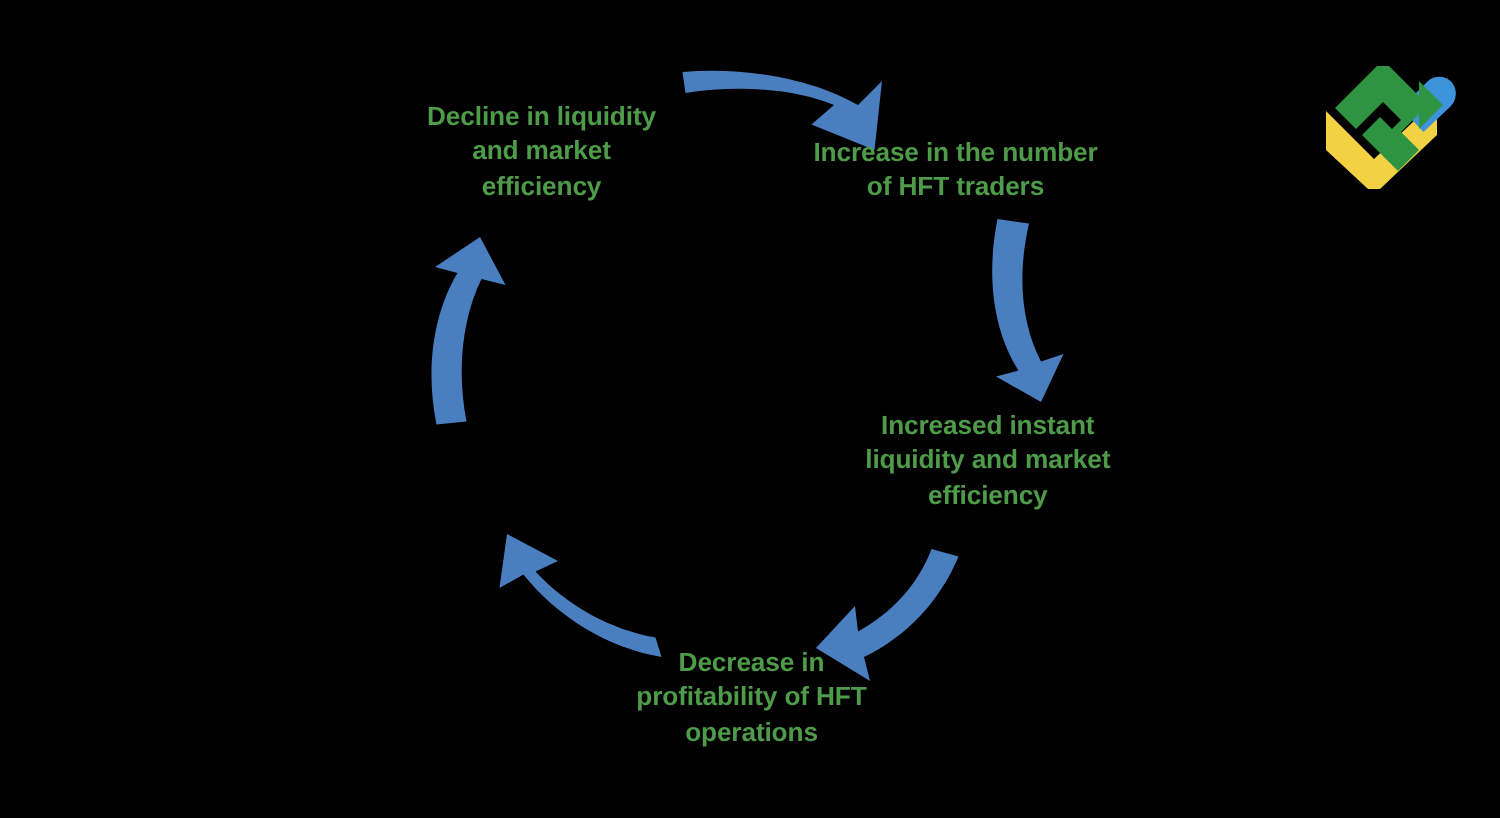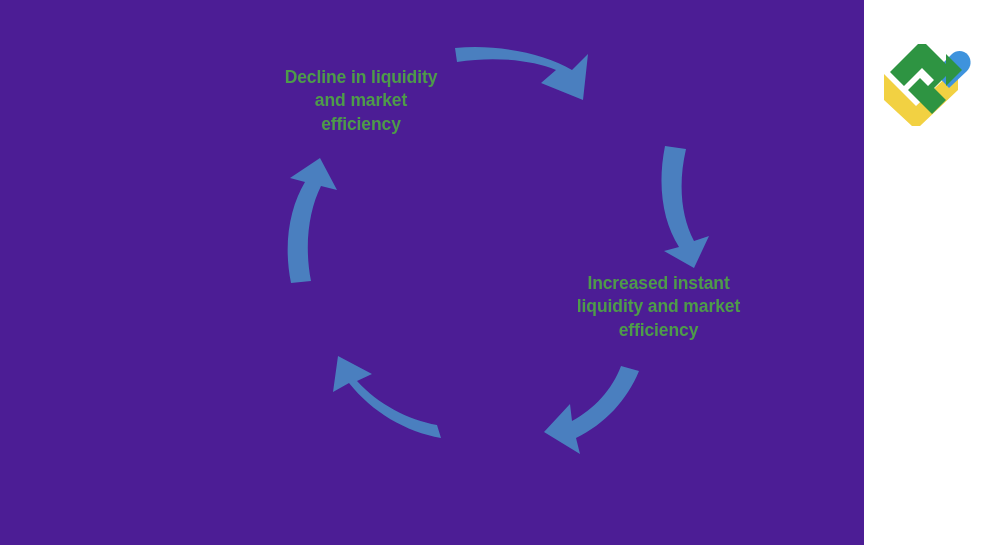--- a/index.html
+++ b/index.html
@@ -8,23 +8,23 @@
     background: #ffffff;
   }
   body {
     width: 1000px;
     height: 545px;
     font-family: "Liberation Sans", sans-serif;
     overflow: hidden;
   }
   #canvas {
     position: relative;
-    width: 864px;
+    width: 1000px;
     height: 545px;
-    background: #4c1d95;
+    background: #000000;
   }
   .cycle-svg {
     position: absolute;
     left: 0;
     top: 0;
     width: 1000px;
     height: 545px;
   }
   .node-label {
     position: absolute;
@@ -112,25 +112,30 @@
                L 321,186
                C 309,210 304,245 311,281
                Z" fill="#4a7fbf"></path>
     </g>
   </svg>
 
   <div class="node-label" id="node-0">Decline in liquidity
 and market
 efficiency</div>
 
+  <div class="node-label" id="node-1">Increase in the number
+of HFT traders</div>
 
   <div class="node-label" id="node-2">Increased instant
 liquidity and market
 efficiency</div>
 
+  <div class="node-label" id="node-3">Decrease in
+profitability of HFT
+operations</div>
 
 
   <svg class="brand-logo" viewBox="0 0 106 106">
 
     <path d="M 12,48 L 12,74 L 40,100 L 48,100 L 86,64 L 86,40 L 44,80 Z" fill="#f2d142"></path>
 
     <path d="M 62,46 L 80,28 C 84,24 92,24 96,29 C 100,34 99,41 95,45 L 77,62 Z" fill="#3e93dd"></path>
 
     <path d="M 18,46 L 46,18 L 54,18 L 74,38 L 74,28 L 90,44 L 74,60 L 74,50 L 62,62
              L 74,74 L 60,88 L 36,64 L 48,52 L 56,60 L 62,54 L 50,42 L 32,60 Z" fill="#2e9442"></path>

